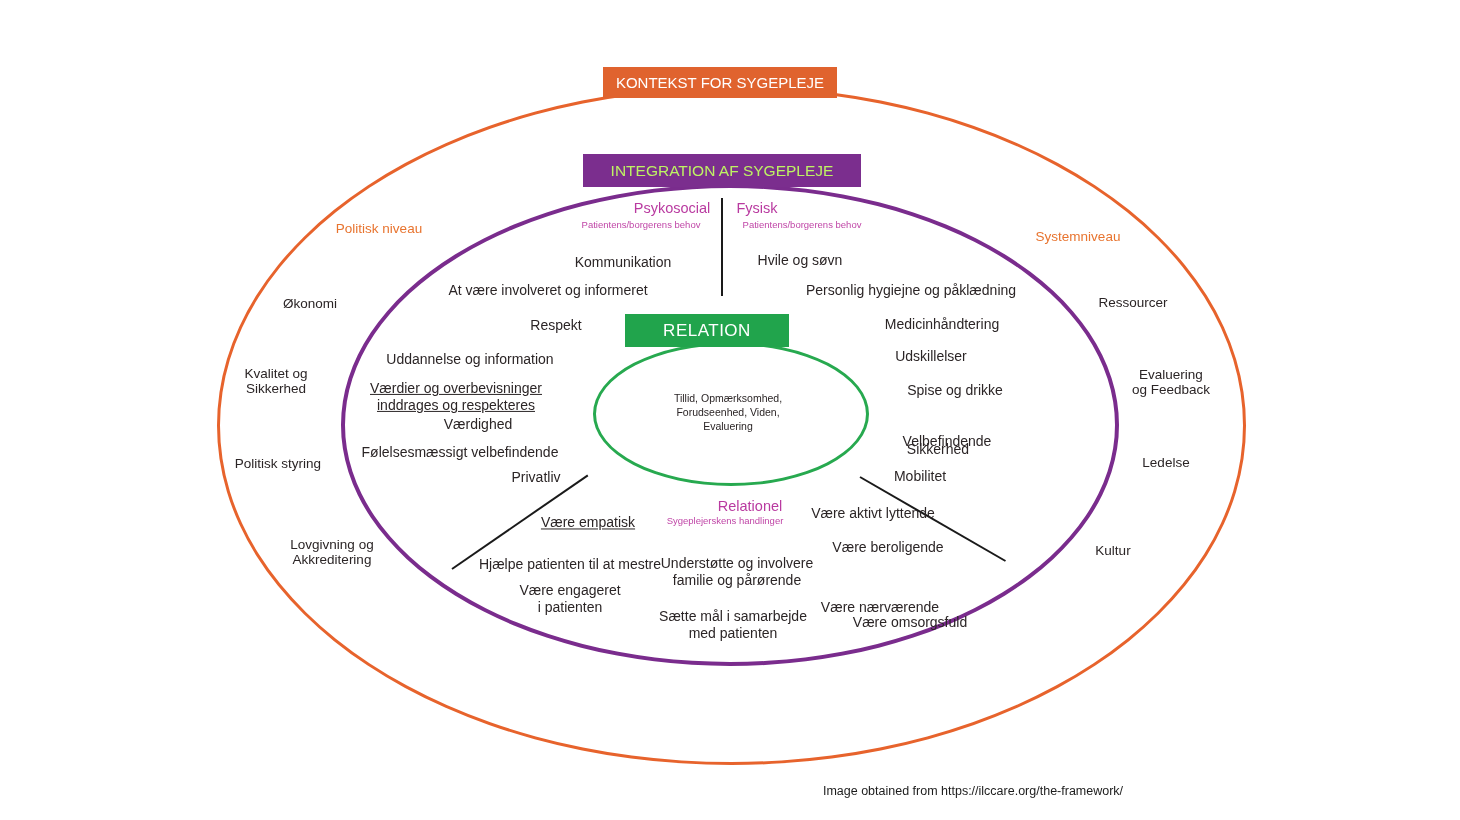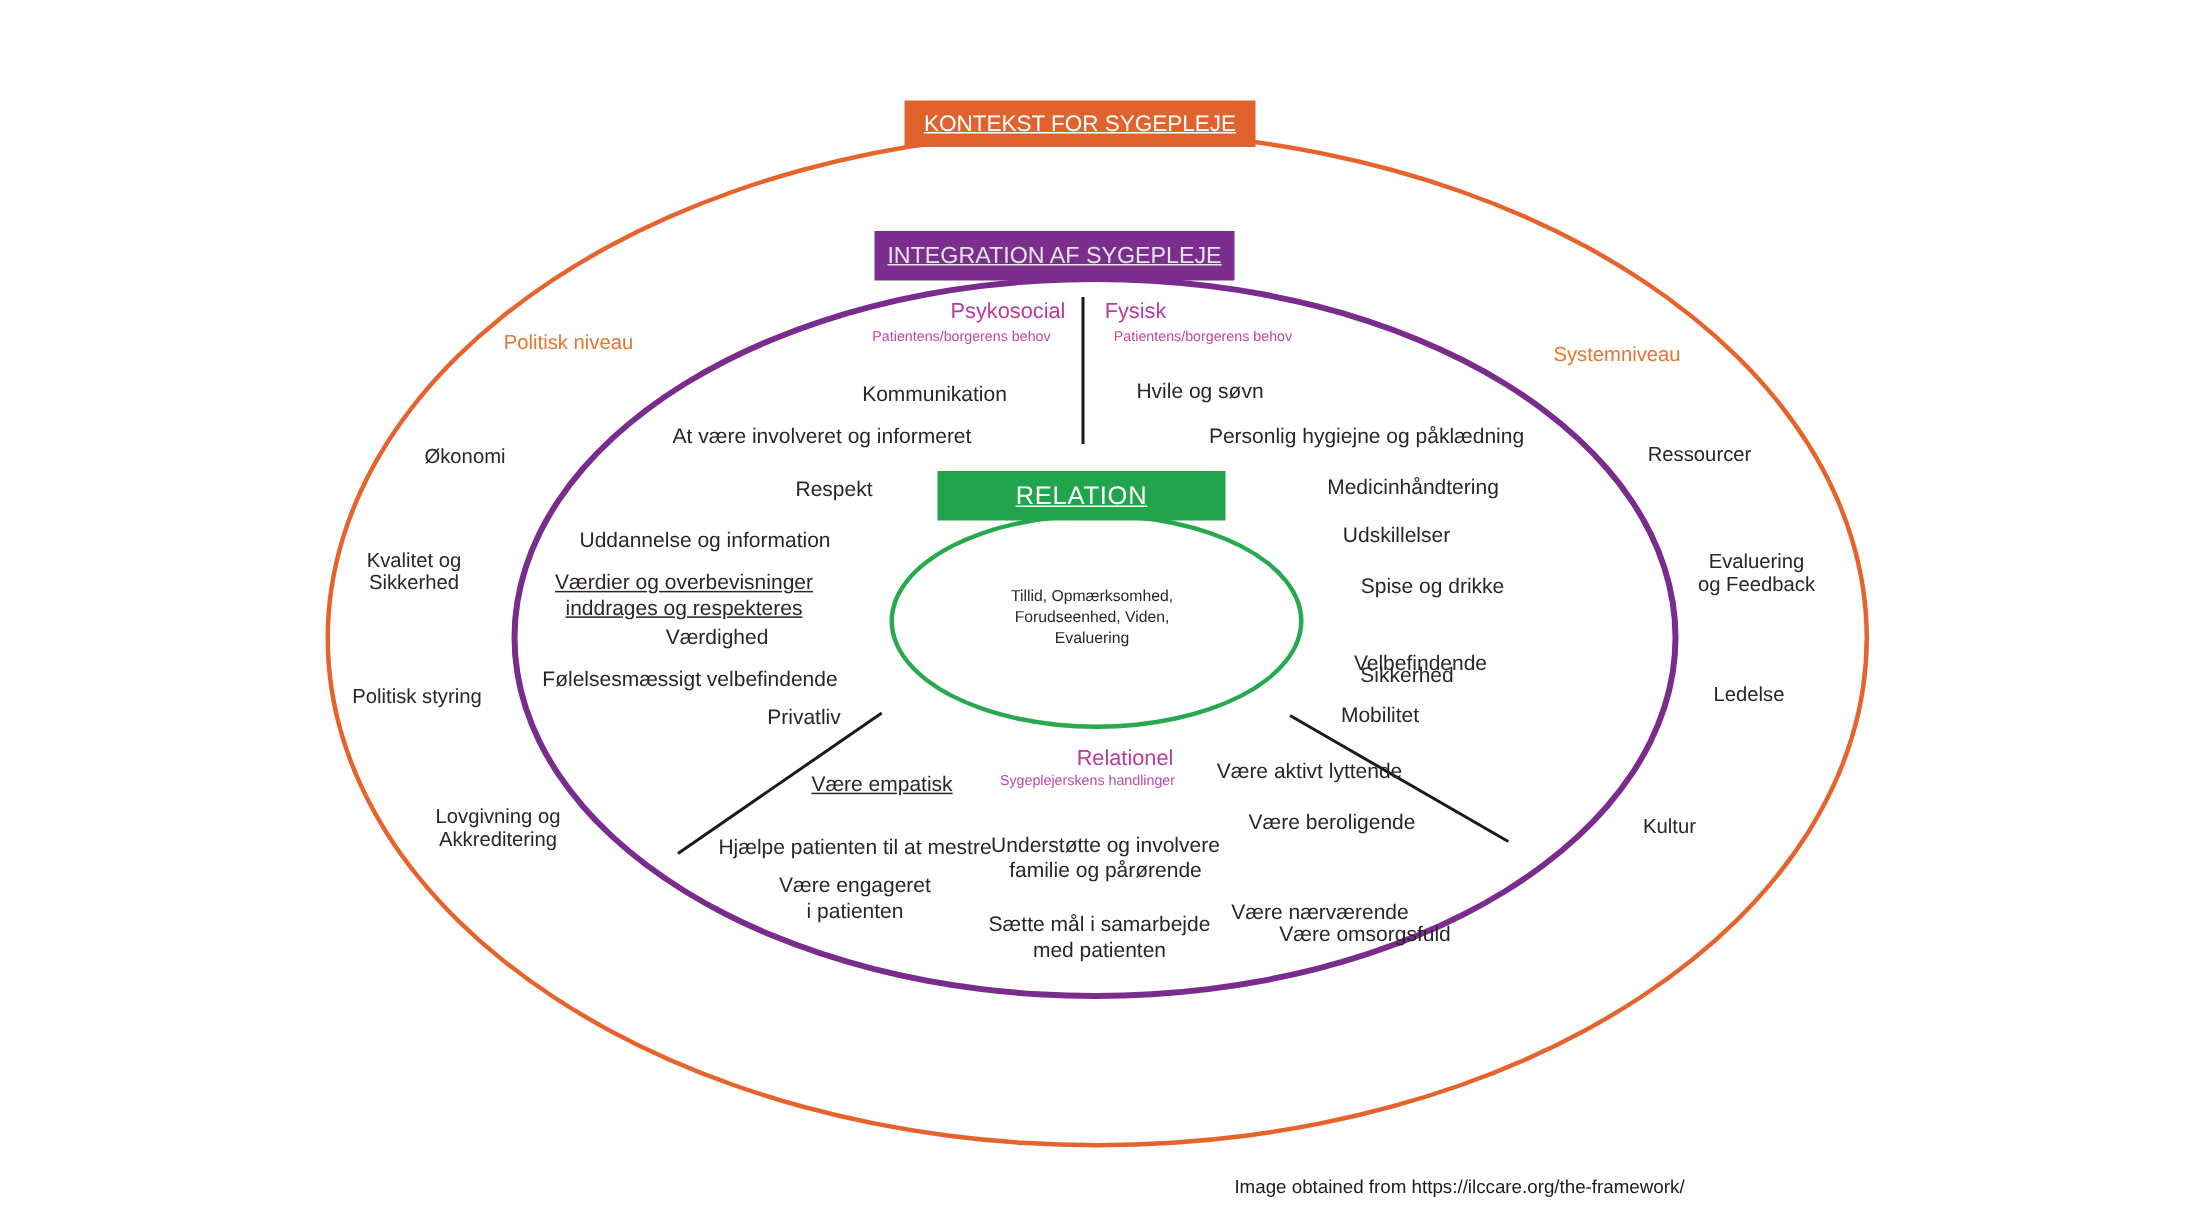--- a/index.html
+++ b/index.html
@@ -6,25 +6,25 @@
   #stage{
     position:relative;width:1460px;height:820px;background:#ffffff;overflow:hidden;
     font-family:"Liberation Sans","DejaVu Sans",sans-serif;color:#2b2526;
   }
   .ellipse{position:absolute;border-radius:50%;background:transparent;}
   .ellipse.outer{left:217px;top:86px;width:1023px;height:673px;border:3px solid #E7632C;}
   .ellipse.middle{left:341px;top:184px;width:770px;height:474px;border:4px solid #7A2C8D;}
   .ellipse.core{left:593px;top:342px;width:270px;height:138px;border:3px solid #27A94F;}
   .titlebox{
     position:absolute;display:flex;align-items:center;justify-content:center;
-    color:#ffffff;text-align:center;font-weight:400;text-decoration:underline;
+    color:#ffffff;text-align:center;font-weight:400;
   }
   .titlebox.context{left:603px;top:67px;width:234px;height:31px;background:#E0632E;font-size:15px;}
-  .titlebox.integration{left:583px;top:154px;width:240px;height:33px;background:#7B2E8E;font-size:15.5px;color:#e5e5e5;}
-  .titlebox.relation{left:625px;top:314px;width:192px;height:33px;background:#21A44C;font-size:17px;letter-spacing:.5px;}
+  .titlebox.integration{left:583px;top:154px;width:278px;height:33px;background:#7B2E8E;font-size:15.5px;color:#bef264;}
+  .titlebox.relation{left:625px;top:314px;width:164px;height:33px;background:#21A44C;font-size:17px;letter-spacing:.5px;}
   .lbl{
     position:absolute;transform:translate(-50%,-50%);
     white-space:pre-line;text-align:center;line-height:1.22;
   }
   .item{font-size:14px;color:#2b2526;}
   .outer-item{font-size:13.5px;color:#2b2526;line-height:1.12;}
   .level{font-size:13.5px;color:#E8742F;}
   .sec-title{font-size:14.5px;color:#B93AA0;}
   .sec-sub{font-size:9.5px;color:#C046A7;}
   .core-text{font-size:10.5px;color:#2b2526;line-height:1.35;}

